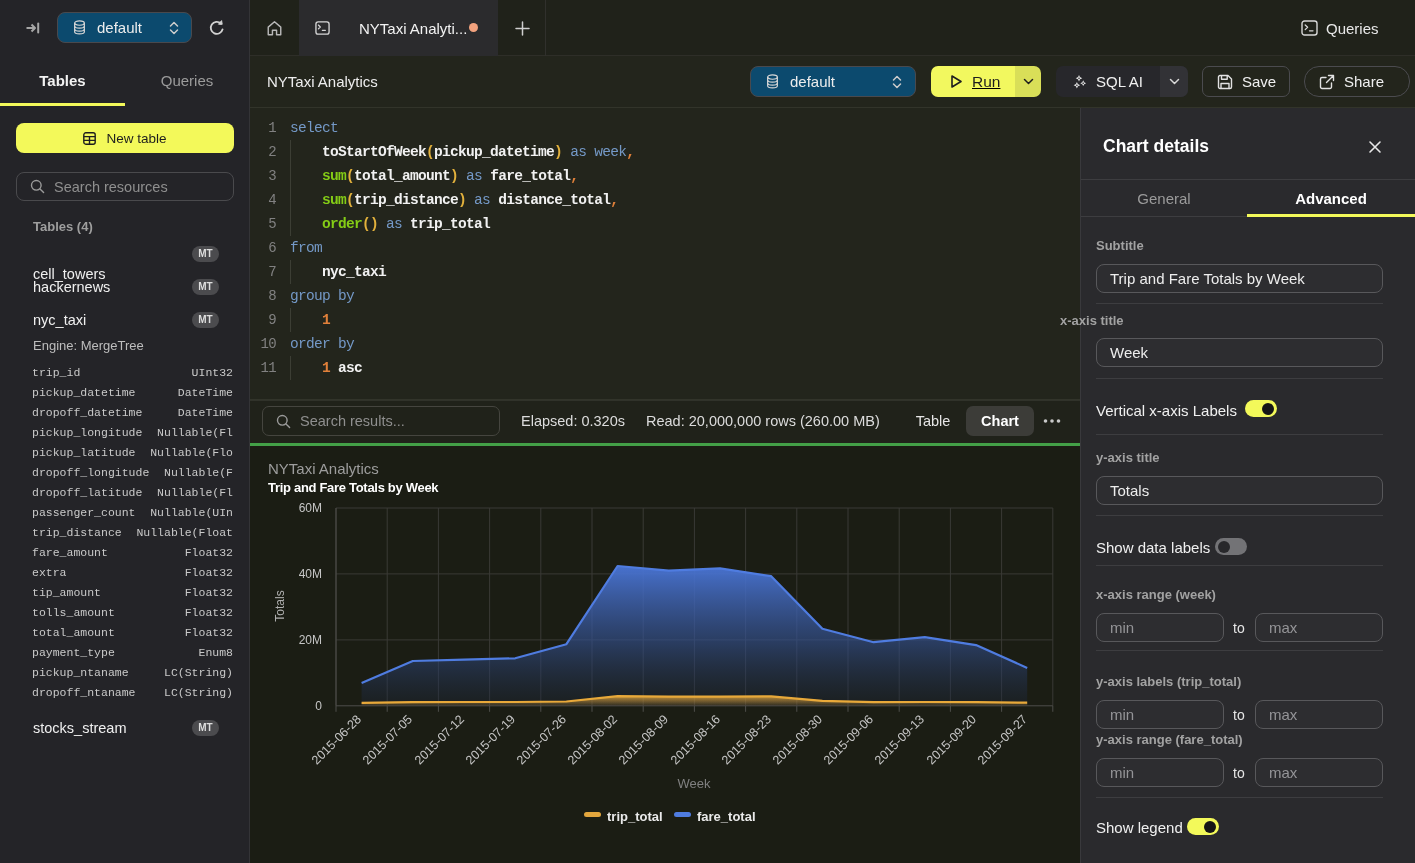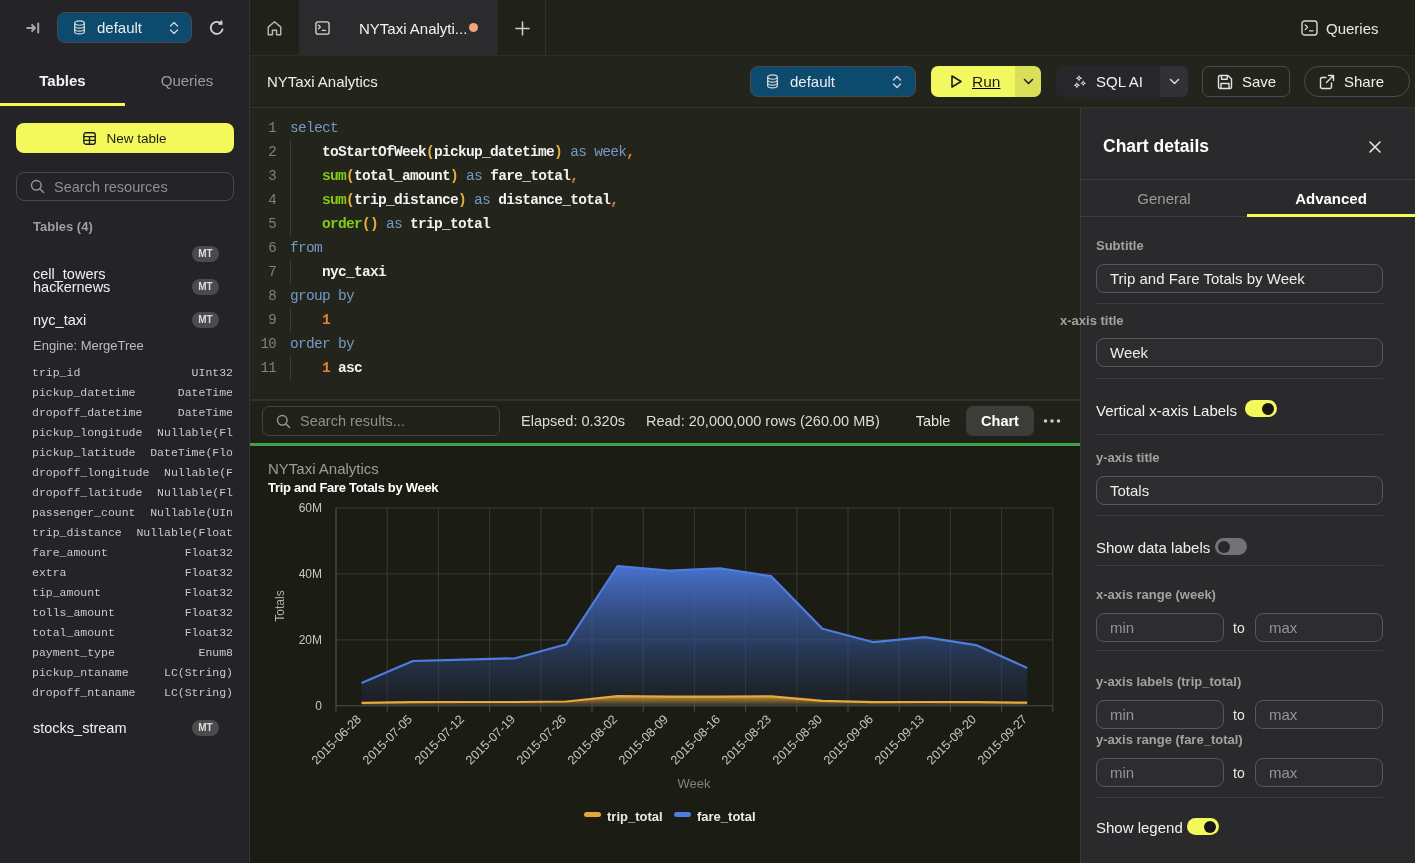--- a/index.html
+++ b/index.html
@@ -139,21 +139,21 @@
 <div class="abs" style="left:33px;top:279px;color:#f0f0f0;font-size:14.5px;">hackernews</div>
 <div class="abs badge" style="top:279px;">MT</div>
 <div class="abs" style="left:33px;top:312px;color:#f0f0f0;font-size:14.5px;">nyc_taxi</div>
 <div class="abs badge" style="top:312px;">MT</div>
 <div class="abs" style="left:33px;top:338px;color:#bdbdbd;font-size:13px;">Engine: MergeTree</div>
 
 <div class="crow" style="top:363px">trip_id<b>UInt32</b></div>
 <div class="crow" style="top:383px">pickup_datetime<b>DateTime</b></div>
 <div class="crow" style="top:403px">dropoff_datetime<b>DateTime</b></div>
 <div class="crow" style="top:423px">pickup_longitude<b>Nullable(Fl</b></div>
-<div class="crow" style="top:443px">pickup_latitude<b>DateTime(Flo</b></div>
+<div class="crow" style="top:443px">pickup_latitude<b>Nullable(Flo</b></div>
 <div class="crow" style="top:463px">dropoff_longitude<b>Nullable(F</b></div>
 <div class="crow" style="top:483px">dropoff_latitude<b>Nullable(Fl</b></div>
 <div class="crow" style="top:503px">passenger_count<b>Nullable(UIn</b></div>
 <div class="crow" style="top:523px">trip_distance<b>Nullable(Float</b></div>
 <div class="crow" style="top:543px">fare_amount<b>Float32</b></div>
 <div class="crow" style="top:563px">extra<b>Float32</b></div>
 <div class="crow" style="top:583px">tip_amount<b>Float32</b></div>
 <div class="crow" style="top:603px">tolls_amount<b>Float32</b></div>
 <div class="crow" style="top:623px">total_amount<b>Float32</b></div>
 <div class="crow" style="top:643px">payment_type<b>Enum8</b></div>

